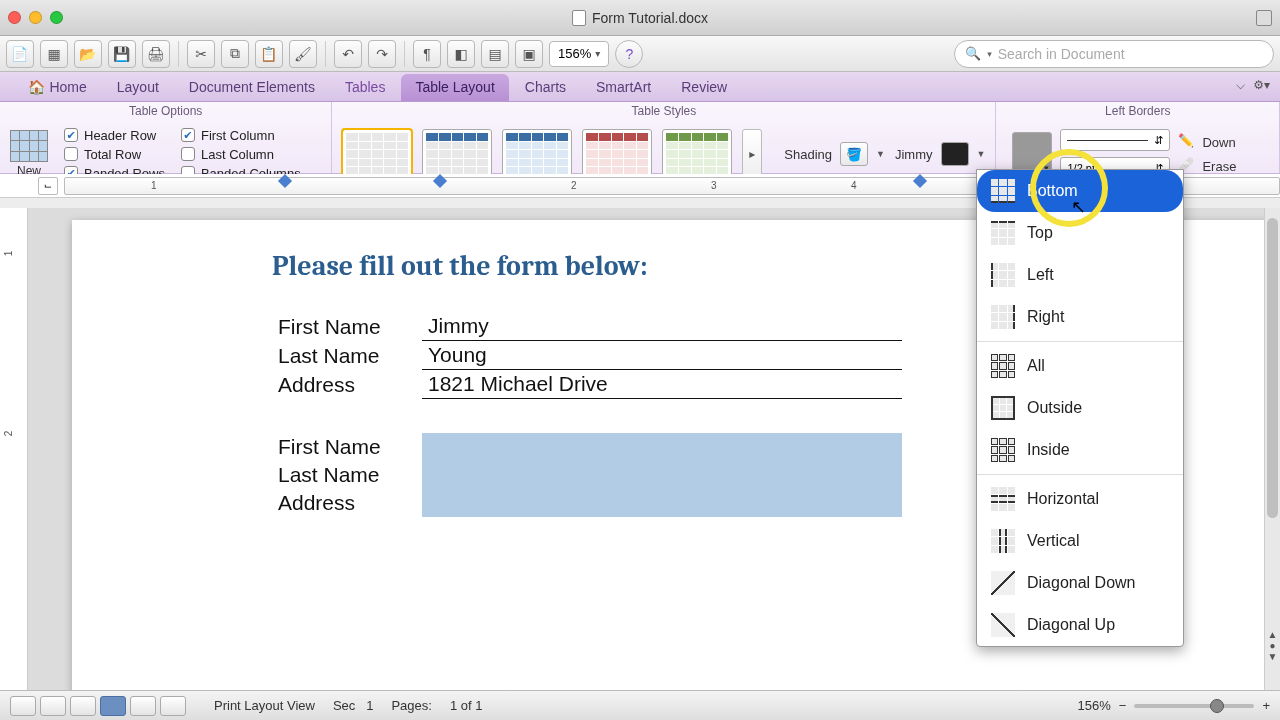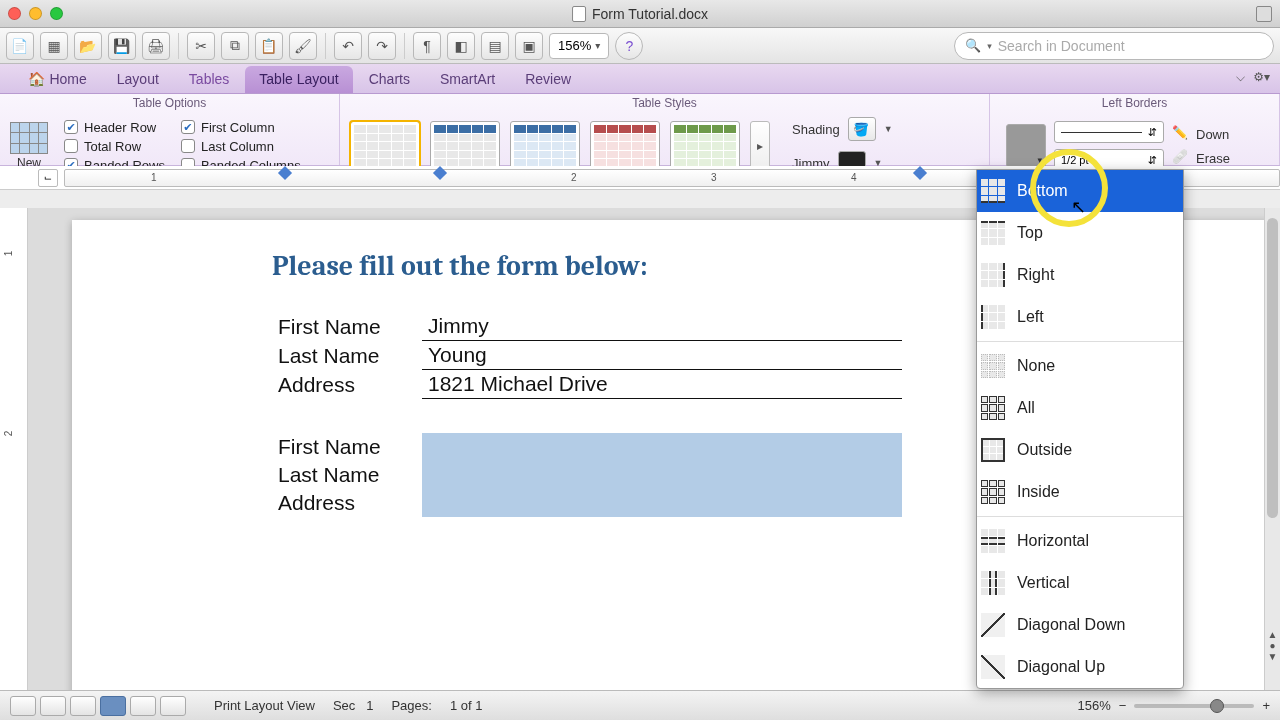--- a/index.html
+++ b/index.html
@@ -1,19 +1,19 @@
 <!DOCTYPE html>
 <html><head>
 <meta charset="utf-8">
 <style>
   * { box-sizing: border-box; margin: 0; padding: 0; font-family: "Lucida Grande", Arial, sans-serif; }
   body { background: #ededed; width: 1280px; height: 720px; overflow: hidden; position: relative; }
 
   
-  .titlebar { height: 28px; background: linear-gradient(#e8e8e8,#d0d0d0); display:flex; align-items:center; padding:0 8px; border-bottom:1px solid #aaa; position:relative;}
+  .titlebar { height: 36px; background: linear-gradient(#e8e8e8,#d0d0d0); display:flex; align-items:center; padding:0 8px; border-bottom:1px solid #aaa; position:relative;}
   .traffic { display:flex; gap:8px; }
   .dot { width:13px; height:13px; border-radius:50%; border:1px solid rgba(0,0,0,.2);}
   .red{background:#ff5f57;} .yellow{background:#ffbd2e;} .green{background:#28c840;}
   .titlecenter{position:absolute; left:50%; transform:translateX(-50%); display:flex; align-items:center; gap:6px; font-size:14px; color:#333;}
   .docicon{width:14px;height:16px;background:#fff;border:1px solid #888;border-radius:2px;position:relative;}
   .maxbtn{margin-left:auto;width:16px;height:16px;border:1px solid #888;border-radius:2px;background:#ddd;}
 
   
   .toolbar { height:36px; background: linear-gradient(#f8f8f8,#e4e4e4); border-bottom:1px solid #bbb; display:flex; align-items:center; padding:0 6px; gap:6px;}
   .tbtn { width:28px; height:28px; background:linear-gradient(#fdfdfd,#e6e6e6); border:1px solid #b8b8b8; border-radius:4px; display:flex;align-items:center;justify-content:center;color:#555;font-size:14px;}
@@ -49,21 +49,21 @@
   .styles-body{display:flex;align-items:center;height:66px;gap:12px;}
   .style-gallery{display:flex;gap:10px;align-items:center;}
   .style-thumb{width:70px;height:50px;border:1px solid #aaa;border-radius:3px;background:#fff;display:grid;grid-template-columns:repeat(5,1fr);grid-template-rows:repeat(5,1fr);gap:1px;padding:3px;}
   .style-thumb.sel{outline:2px solid #f4b400;outline-offset:-1px;}
   .style-thumb div{background:#e8e8e8;}
   .style-thumb.blue1 div:nth-child(-n+5){background:#3b6ea5;}
   .style-thumb.blue2 div{background:#dce8f4;} .style-thumb.blue2 div:nth-child(-n+5){background:#3b6ea5;}
   .style-thumb.red div{background:#f6e0e0;} .style-thumb.red div:nth-child(-n+5){background:#b64d4d;}
   .style-thumb.green div{background:#e4f0dc;} .style-thumb.green div:nth-child(-n+5){background:#6e9a4a;}
   .gallery-nav{width:20px;height:50px;border:1px solid #bbb;border-radius:3px;background:linear-gradient(#fff,#eee);display:flex;align-items:center;justify-content:center;color:#555;font-size:12px;}
-  .sl-stack{display:flex;flex-direction:column;gap:10px;margin-left:10px;}
+  .sl-stack{display:flex;gap:10px;margin-left:10px;}
   .sl-row{display:flex;align-items:center;gap:8px;font-size:13px;color:#333;}
   .colorpick{width:28px;height:24px;border:1px solid #aaa;border-radius:3px;background:linear-gradient(#fff,#e8e8e8);}
   .colorpick.paint{display:flex;align-items:center;justify-content:center;}
   .tri-d{font-size:9px;color:#555;}
 
   .draw-borders{width:290px;position:relative;}
   .draw-body{display:flex;align-items:center;height:66px;gap:8px;padding-left:6px;}
   .db-color{width:40px;height:44px;border:1px solid #aaa;border-radius:3px;background:#999;position:relative;}
   .db-color:after{content:"▾";position:absolute;right:3px;bottom:2px;font-size:9px;color:#333;}
   .db-stack{display:flex;flex-direction:column;gap:6px;}
@@ -92,21 +92,21 @@
   .heading{font-family:Cambria,Georgia,serif;font-size:28px;font-weight:bold;color:#2b5d8f;margin-bottom:30px;}
   .form-table{width:630px;border-collapse:collapse;font-family:Cambria,Georgia,serif;font-size:21px;color:#111;}
   .form-table td{padding:2px 6px;vertical-align:bottom;}
   .form-table td.lab{width:150px;font-weight:normal;}
   .form-table td.val{border-bottom:1.5px solid #111;}
   .form-table.selected td.val{background:#b3cce6;border-bottom:none;}
   .gap{height:34px;}
 
   
   .border-menu{position:absolute;right:96px;top:169px;width:208px;background:#fff;border:1px solid #999;border-radius:0 0 4px 4px;box-shadow:0 4px 14px rgba(0,0,0,.35);z-index:30;font-size:16px;color:#222;}
-  .bm-item{display:flex;align-items:center;gap:12px;padding:9px 4px;cursor:pointer;}
+  .bm-item{display:flex;align-items:center;gap:12px;padding:9px 14px;cursor:pointer;border-radius:18px;}
   .bm-item.sel{background:#1a63d9;color:#fff;}
   .bm-sep{height:1px;background:#ddd;margin:3px 0;}
   .bm-icon{width:24px;height:24px;display:grid;grid-template-columns:repeat(3,1fr);grid-template-rows:repeat(3,1fr);gap:1px;}
   .bm-icon div{background:#e8e8e8;}
   .bm-icon.bottom div:nth-child(n+7){border-bottom:2px solid #333;}
   .bm-icon.top div:nth-child(-n+3){border-top:2px solid #333;}
   .bm-icon.left div:nth-child(3n+1){border-left:2px solid #333;}
   .bm-icon.right div:nth-child(3n){border-right:2px solid #333;}
   .bm-icon.all div{border:1px solid #333;}
   .bm-icon.outside{border:2px solid #333;}
@@ -175,20 +175,21 @@
   <div class="tbtn" style="border-radius:50%;color:#7a4fd0;">?</div>
   <div class="searchbox">
     <span class="tri">▾</span>
     <span>Search in Document</span>
   </div>
 </div>
 
 <div class="ribbon-tabs">
   <div class="rtab home">🏠 <span>Home</span></div>
   <div class="rtab">Layout</div>
+  <div class="rtab">Document Elements</div>
   <div class="rtab tables">Tables</div>
   <div class="rtab active">Table Layout</div>
   <div class="rtab">Charts</div>
   <div class="rtab">SmartArt</div>
   <div class="rtab">Review</div>
   <div class="right">
     <span>⌵</span>
     <span>⚙▾</span>
   </div>
 </div>
@@ -518,62 +519,48 @@
         <div></div>
         <div></div>
         <div></div>
         <div></div>
         <div></div>
         <div></div>
       </div>
       <span>Top</span>
     </div>
   <div class="bm-item">
+      <div class="bm-icon left">
+        <div></div>
+        <div></div>
+        <div></div>
+        <div></div>
+        <div></div>
+        <div></div>
+        <div></div>
+        <div></div>
+        <div></div>
+      </div>
+      <span>Left</span>
+    </div>
+  <div class="bm-item">
       <div class="bm-icon right">
         <div></div>
         <div></div>
         <div></div>
         <div></div>
         <div></div>
         <div></div>
         <div></div>
         <div></div>
         <div></div>
       </div>
       <span>Right</span>
     </div>
-  <div class="bm-item">
-      <div class="bm-icon left">
-        <div></div>
-        <div></div>
-        <div></div>
-        <div></div>
-        <div></div>
-        <div></div>
-        <div></div>
-        <div></div>
-        <div></div>
-      </div>
-      <span>Left</span>
-    </div>
   <div class="bm-sep"></div>
-  <div class="bm-item">
-      <div class="bm-icon none">
-        <div></div>
-        <div></div>
-        <div></div>
-        <div></div>
-        <div></div>
-        <div></div>
-        <div></div>
-        <div></div>
-        <div></div>
-      </div>
-      <span>None</span>
-    </div>
   <div class="bm-item">
       <div class="bm-icon all">
         <div></div>
         <div></div>
         <div></div>
         <div></div>
         <div></div>
         <div></div>
         <div></div>
         <div></div>

